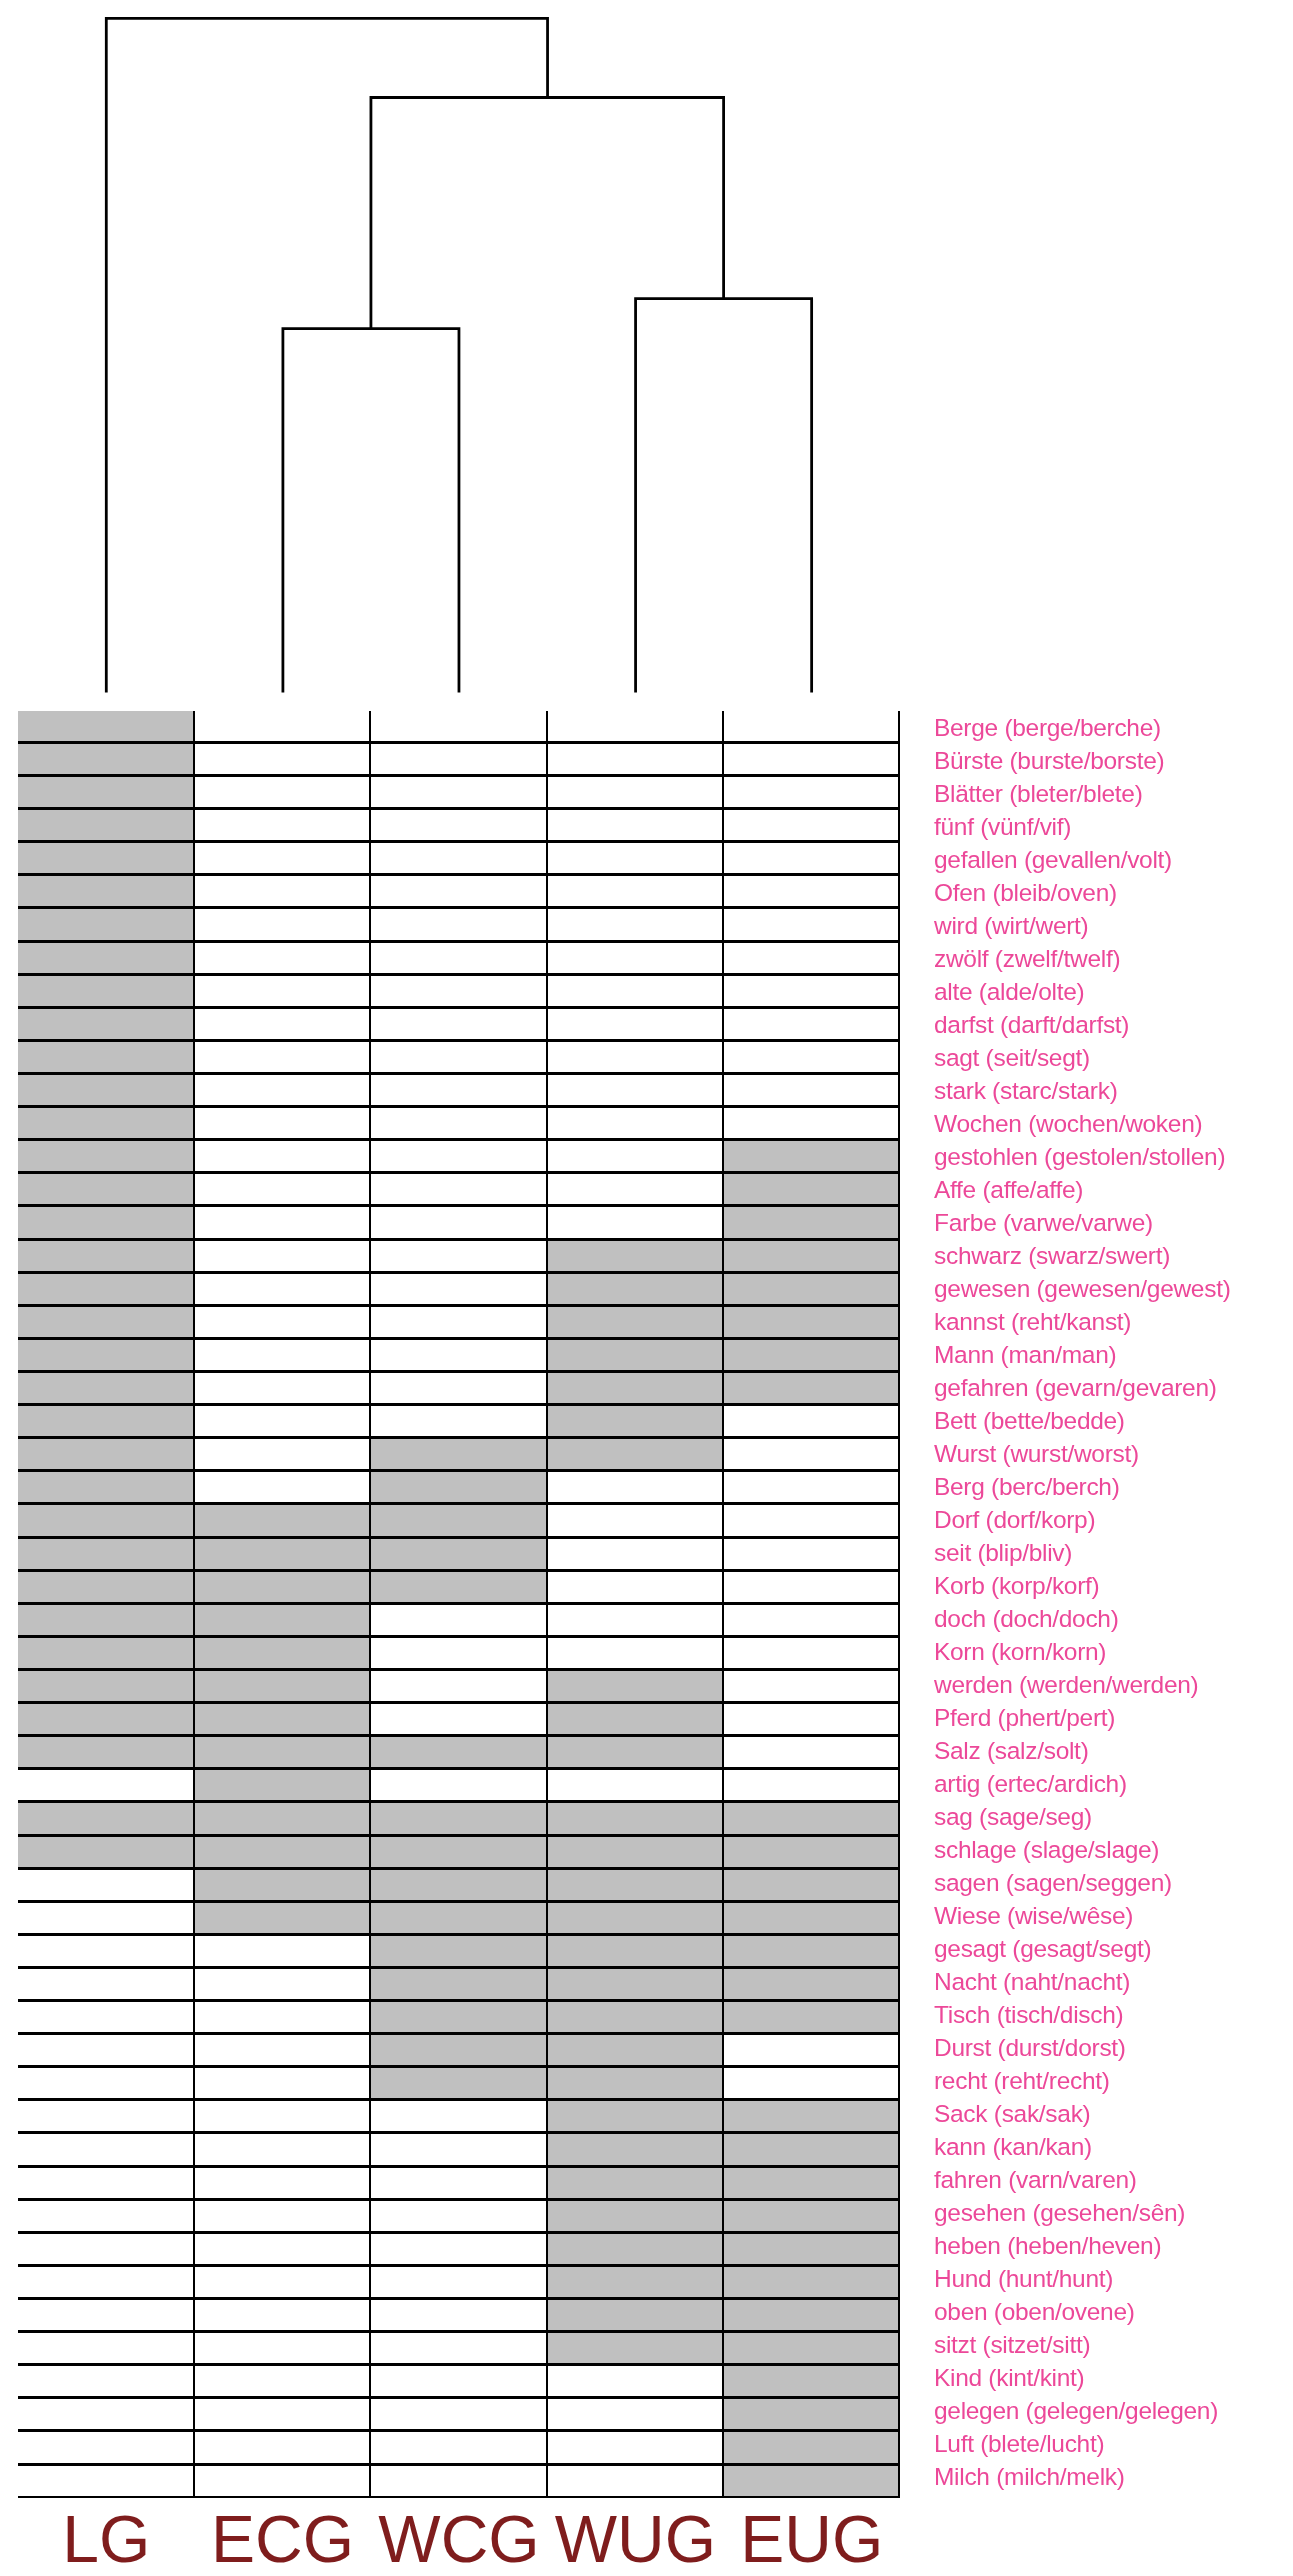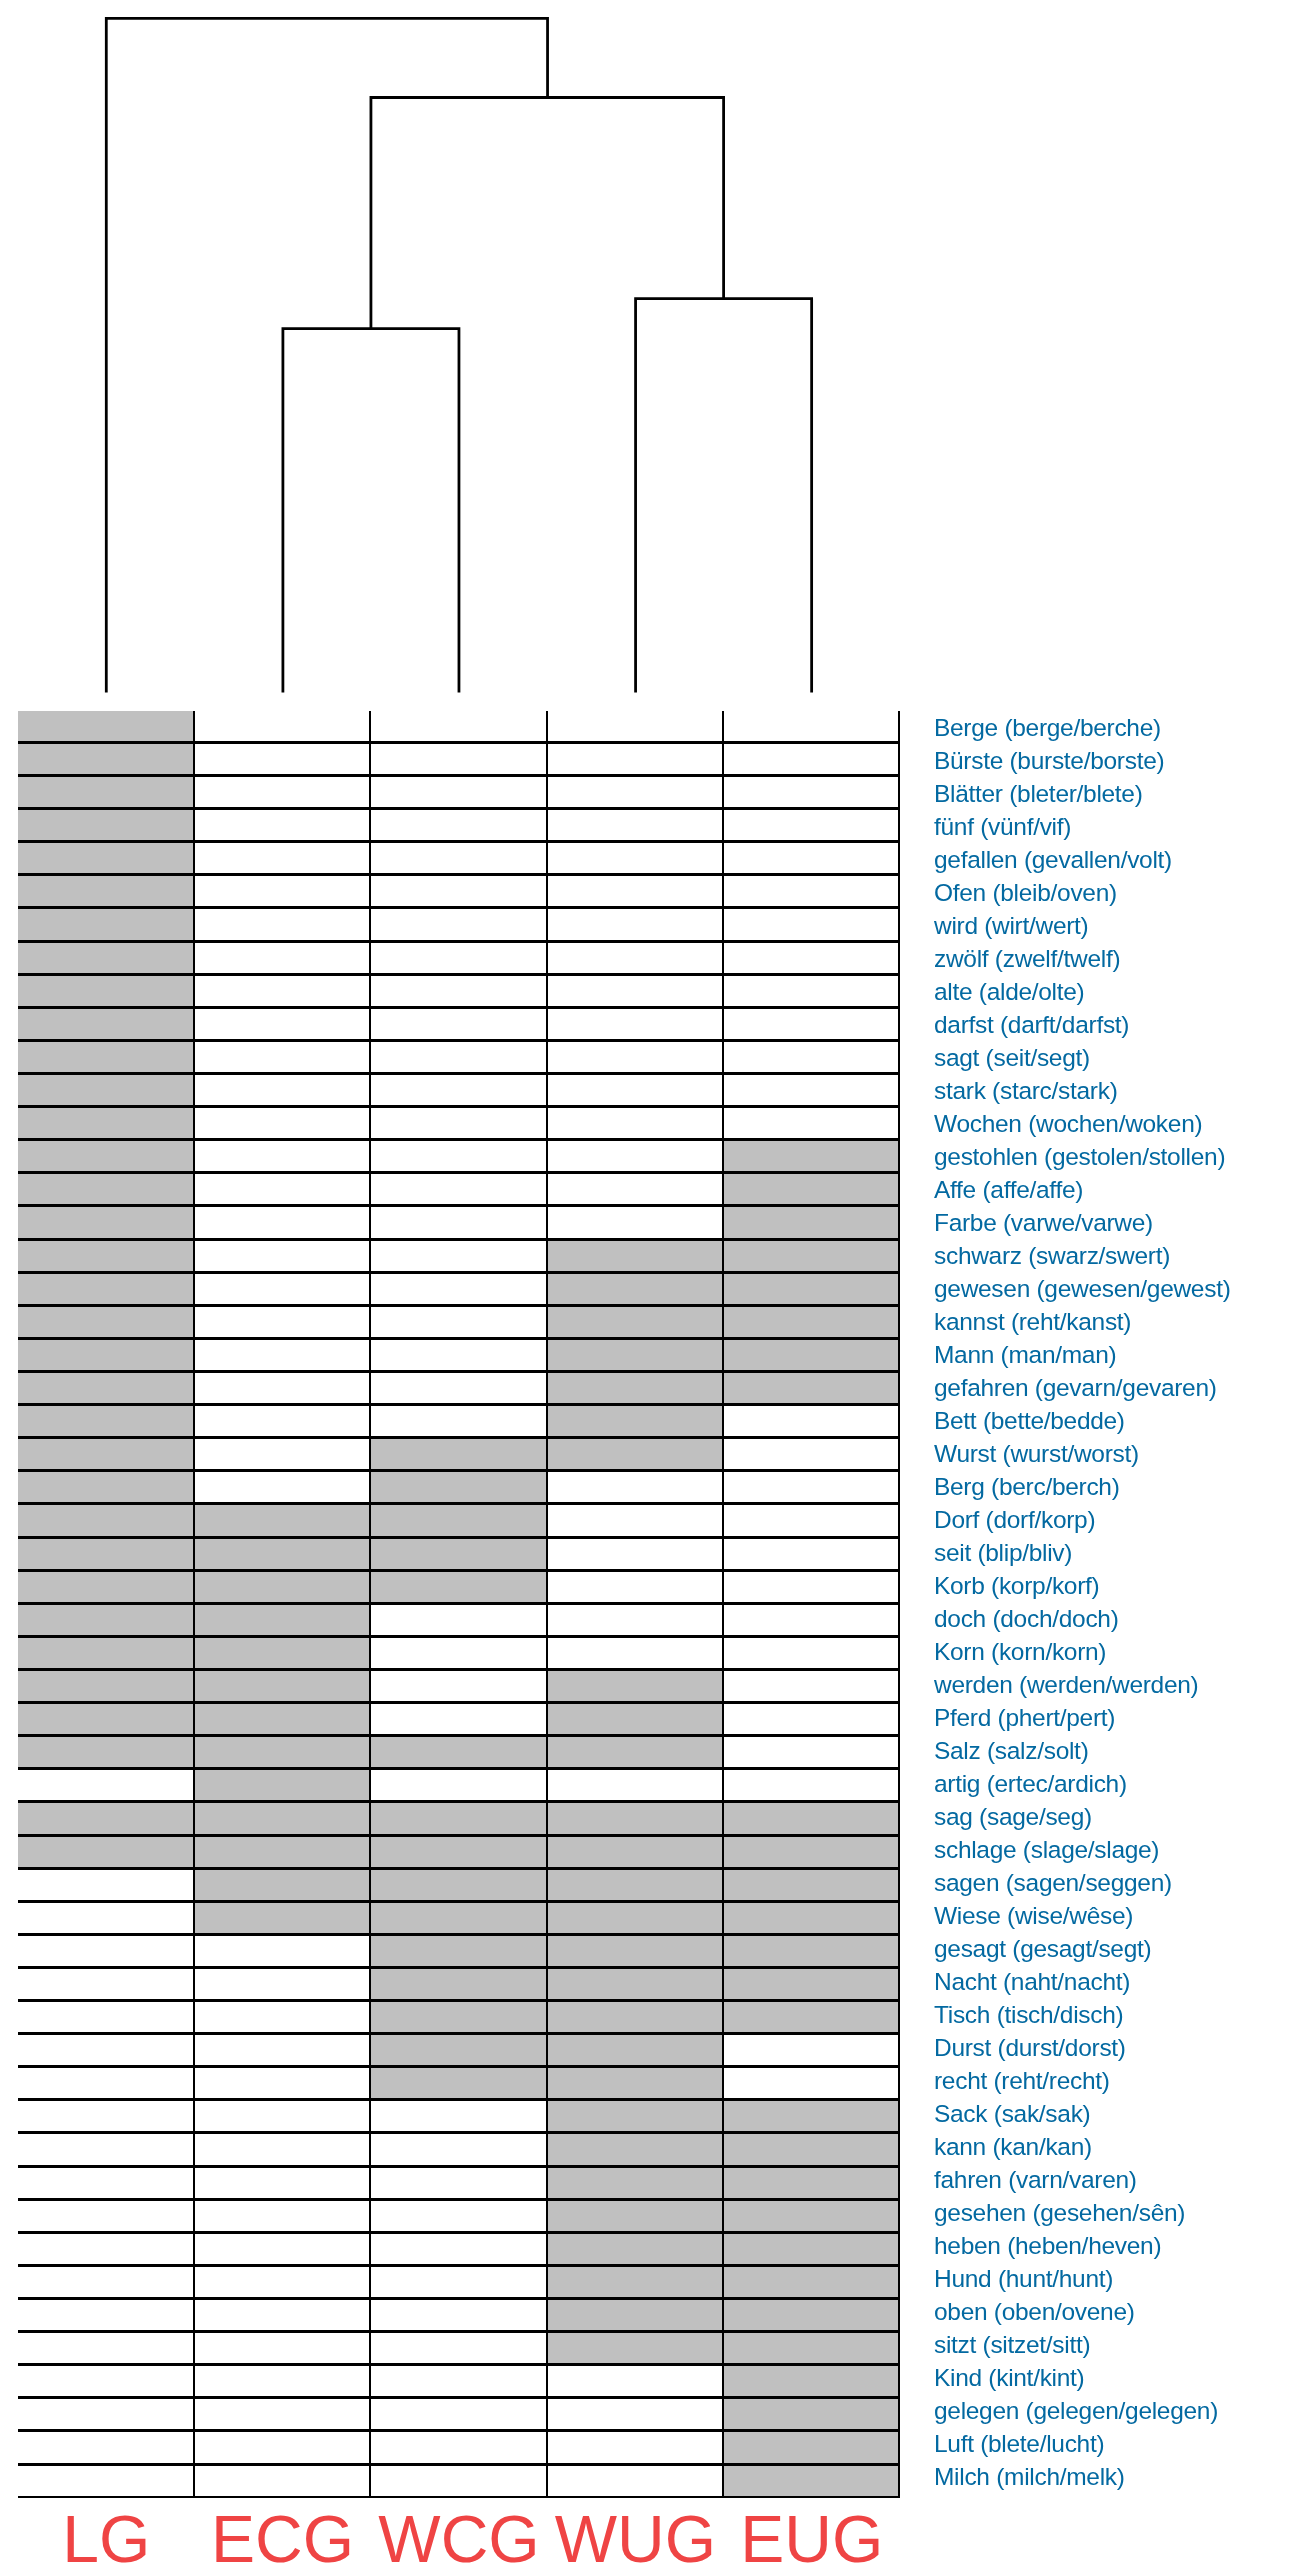--- a/index.html
+++ b/index.html
@@ -6,23 +6,23 @@
   body { width:1294px; height:2576px; position:relative; overflow:hidden; font-family:"Liberation Sans", sans-serif; }
   #dendro { position:absolute; left:0; top:0; width:1294px; height:702px; }
   #grid { position:absolute; left:18px; top:711px; width:882px; height:1787px; border-collapse:collapse; table-layout:fixed; }
   #grid td { border:2.8px solid #000; border-top-width:3.3px; border-bottom-width:3.3px; border-left-width:2.2px; border-right-width:2.2px; padding:0; height:26px; }
   #grid tr:first-child td { border-top:none; }
   #grid tr:last-child td { border-bottom-width:2.8px; }
   #grid td:first-child { border-left:none; }
   #grid td.on { background:#c0c0c0; }
   #grid td.off { background:#ffffff; }
   #labels { position:absolute; left:934px; top:711px; width:357px; }
-  .row-label { height:33px; line-height:33px; font-size:24.5px; color:#0369a1; white-space:nowrap; letter-spacing:-0.3px; }
+  .row-label { height:33px; line-height:33px; font-size:24.5px; color:#ec4899; white-space:nowrap; letter-spacing:-0.3px; }
   #xlabels { position:absolute; left:18px; top:2503px; width:882px; display:flex; }
-  .xlabel { flex:1; text-align:center; font-size:66px; line-height:73px; color:#ef4444; }
+  .xlabel { flex:1; text-align:center; font-size:66px; line-height:73px; color:#7f1d1d; }
 </style>
 </head>
 <body>
 
 <svg id="dendro" viewBox="0 0 2321 1260" xmlns="http://www.w3.org/2000/svg">
   <g stroke="#000" stroke-width="5" fill="none">
 
     <polyline points="507,1243 507,590 823,590 823,1243"></polyline>
     <polyline points="1140,1243 1140,536 1456,536 1456,1243"></polyline>
     <polyline points="665,590 665,175 1298,175 1298,536"></polyline>

